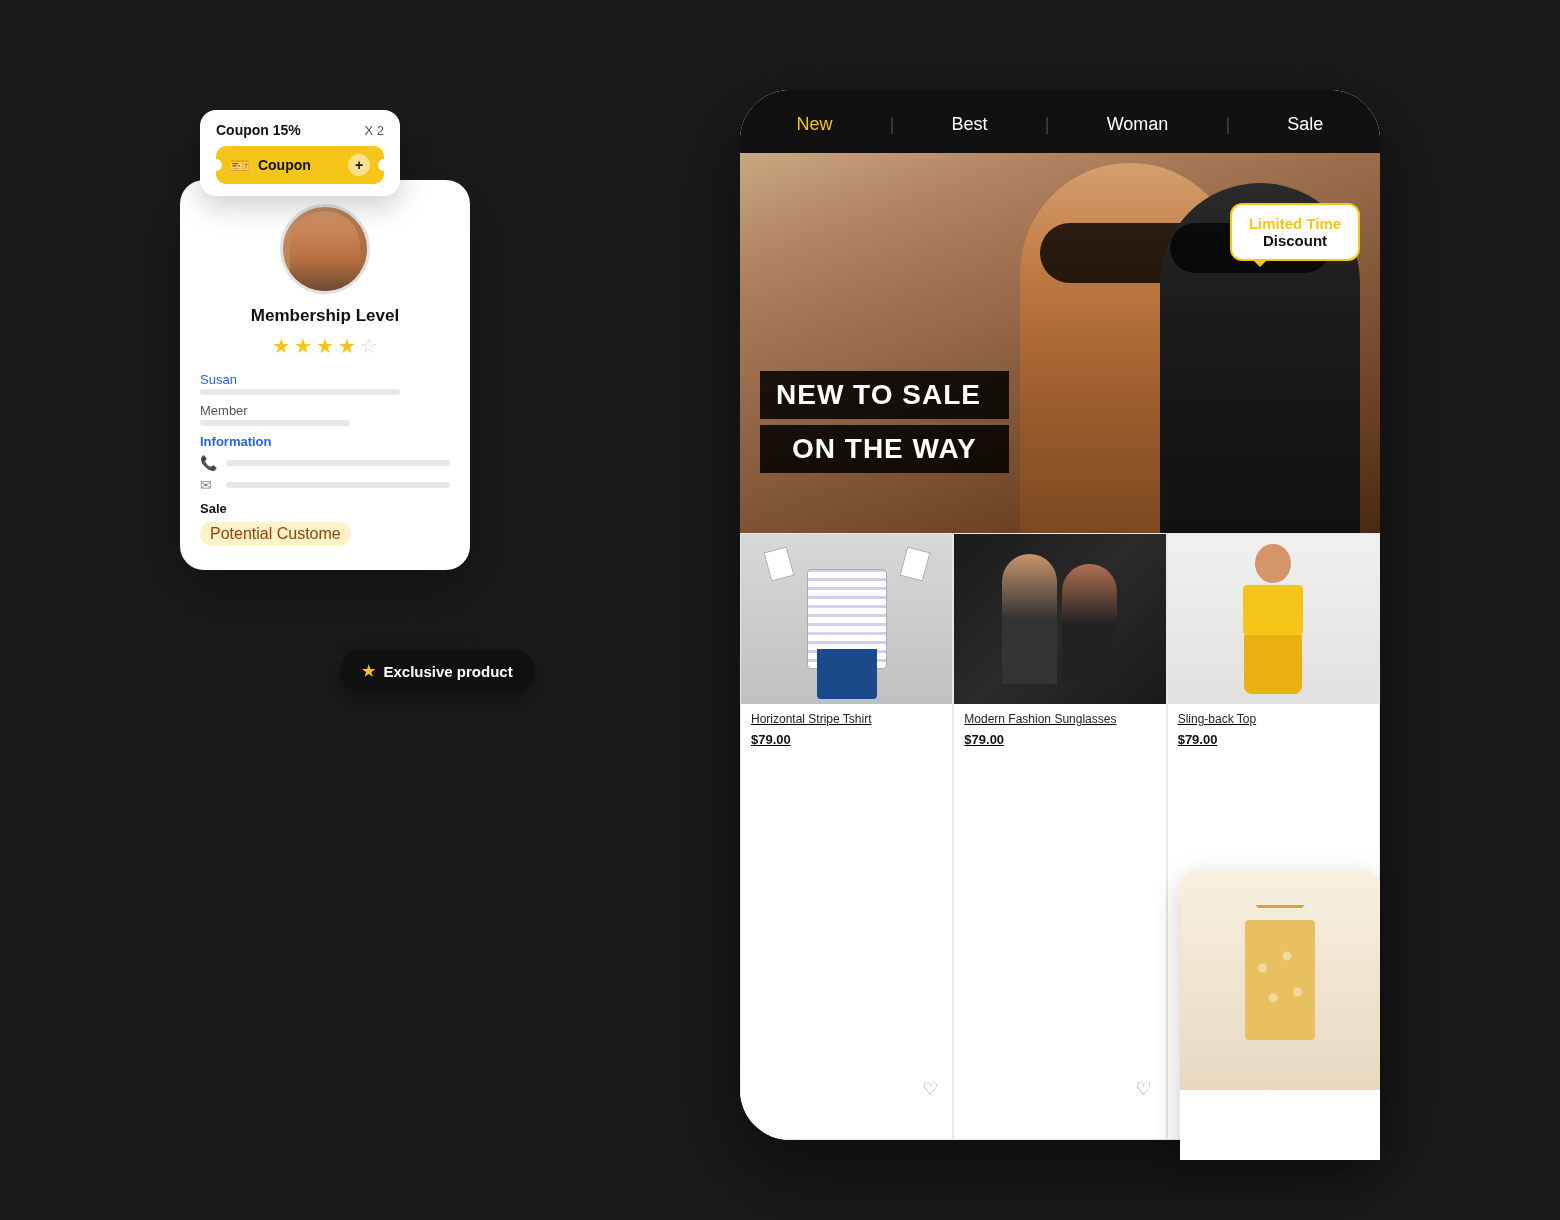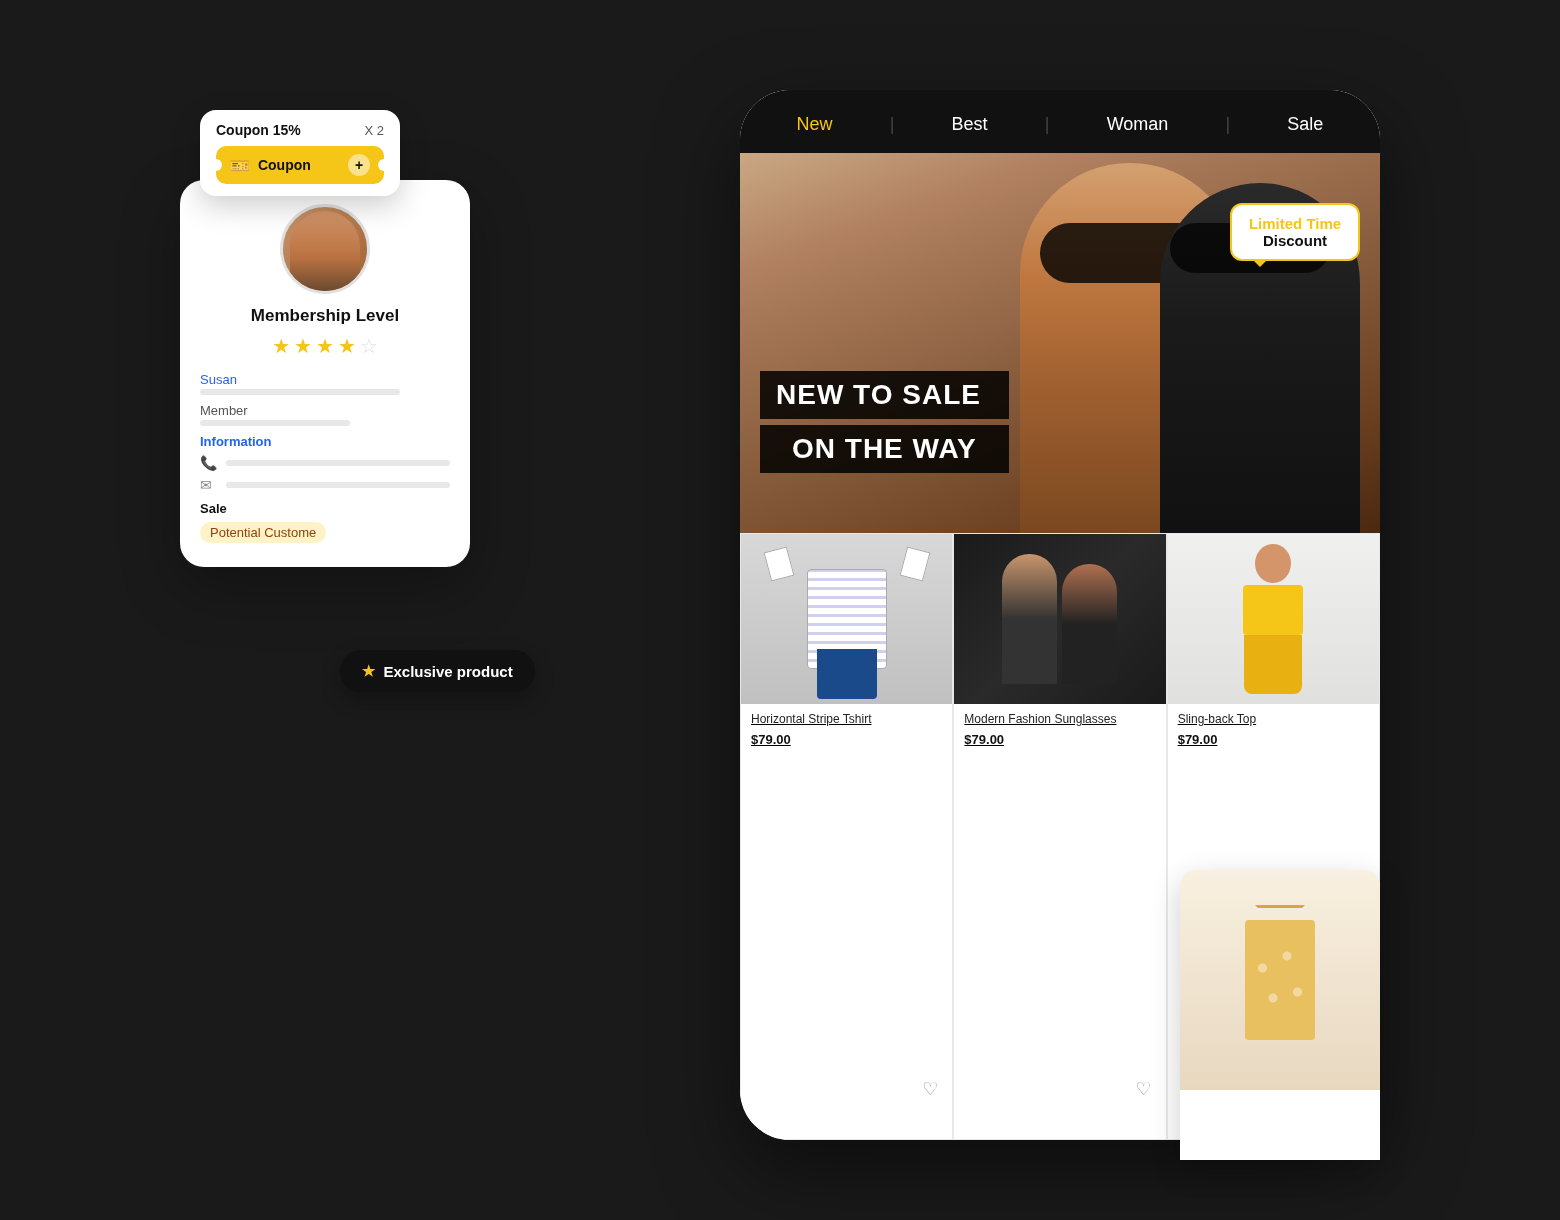--- a/index.html
+++ b/index.html
@@ -287,21 +287,21 @@
     .tags-label {
       font-size: 13px;
       font-weight: 700;
       color: #111;
       margin-bottom: 6px;
     }
     .tag-pill {
       display: inline-block;
       background: #fef3c7;
       color: #92400e;
-      font-size: 13px;
+      font-size: 16px;
       padding: 3px 10px;
       border-radius: 20px;
       font-weight: 500;
     }
 
     
     .coupon-card {
       position: absolute;
       left: 20px;
       top: 50px;

